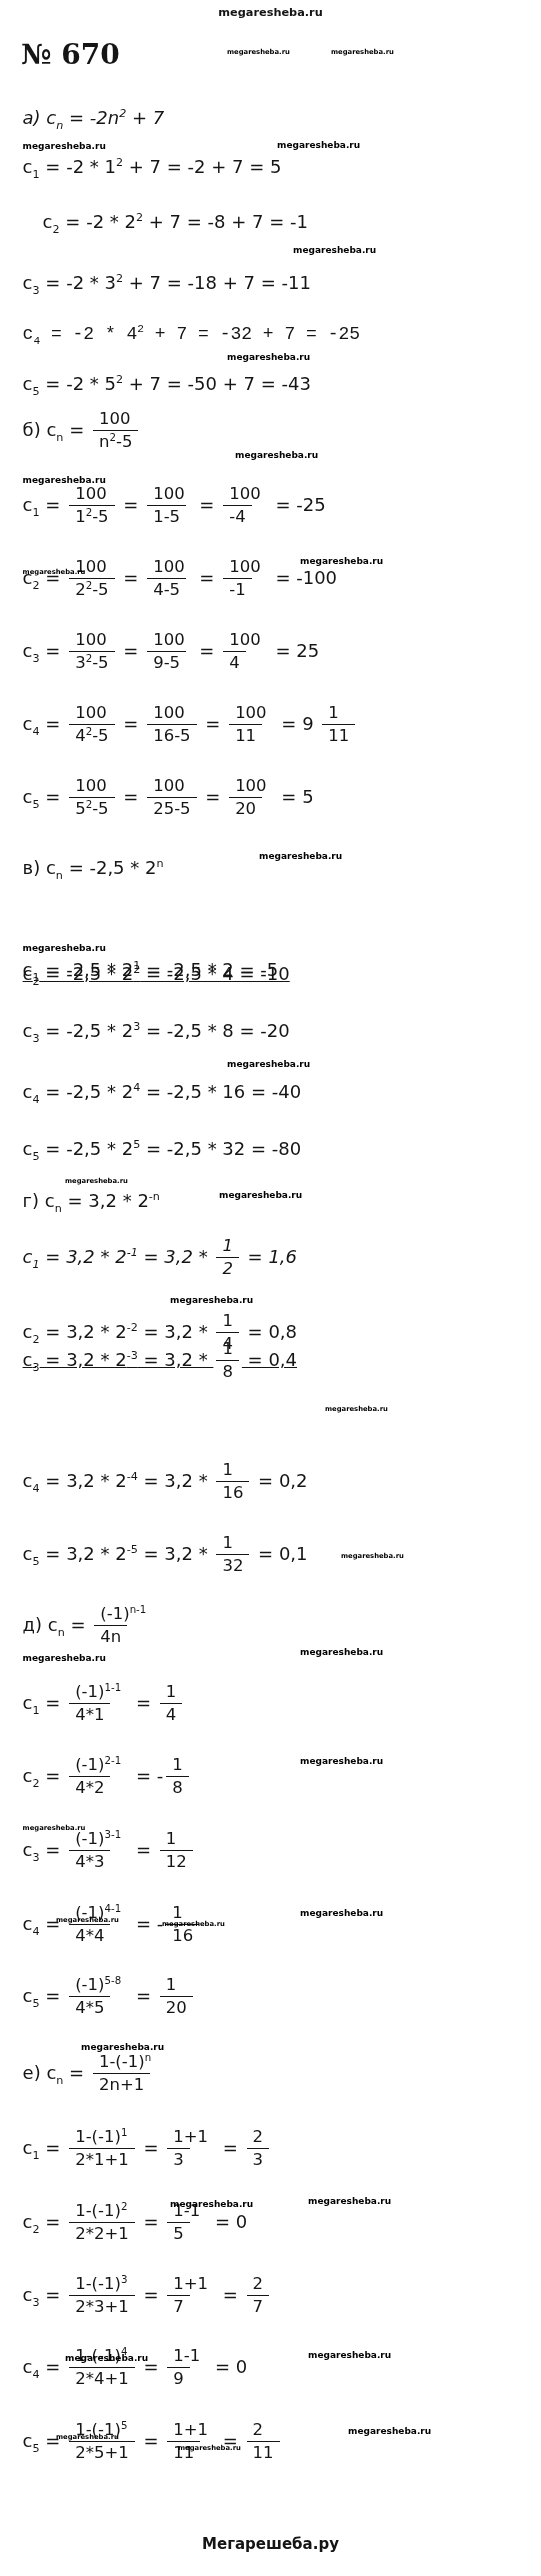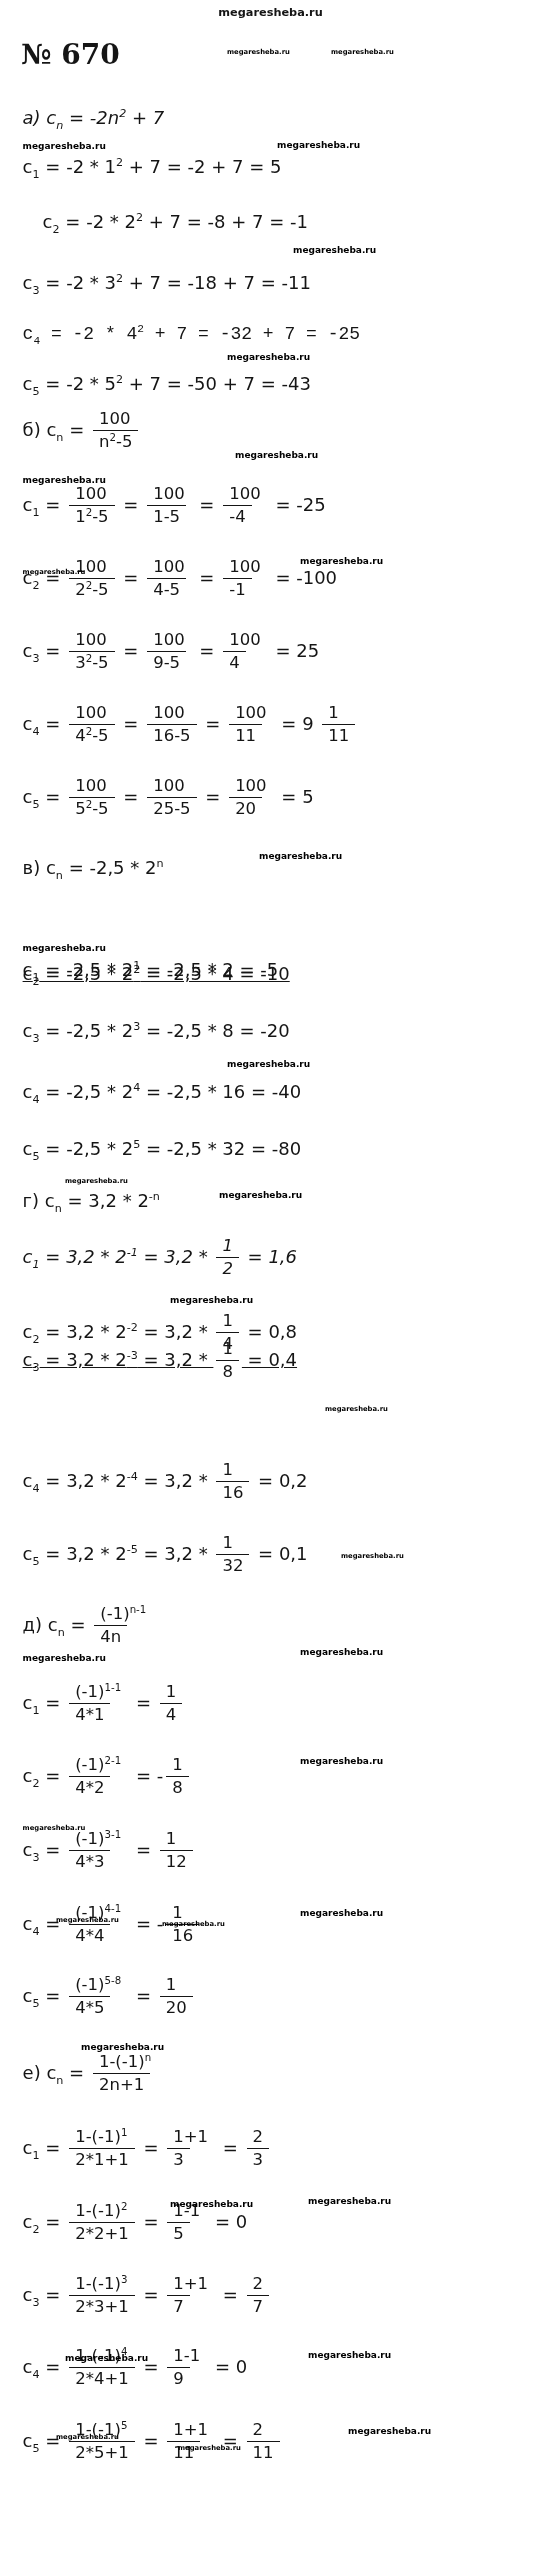--- a/index.html
+++ b/index.html
@@ -114,14 +114,15 @@
       <div class="wm md" style="left: 300px; top: 1908px;">megaresheba.ru</div>
       <div class="wm md" style="left: 81px; top: 2042px;">megaresheba.ru</div>
       <div class="wm md" style="left: 170px; top: 2199px;">megaresheba.ru</div>
       <div class="wm md" style="left: 308px; top: 2196px;">megaresheba.ru</div>
       <div class="wm md" style="left: 65px; top: 2353px;">megaresheba.ru</div>
       <div class="wm md" style="left: 308px; top: 2350px;">megaresheba.ru</div>
       <div class="wm sm" style="left: 56px; top: 2433px;">megaresheba.ru</div>
       <div class="wm sm" style="left: 178px; top: 2444px;">megaresheba.ru</div>
       <div class="wm md" style="left: 348px; top: 2426px;">megaresheba.ru</div>
     </div>
+  <div class="site-footer">Мегарешеба.ру</div>
 </div>
 
 
 </body></html>

